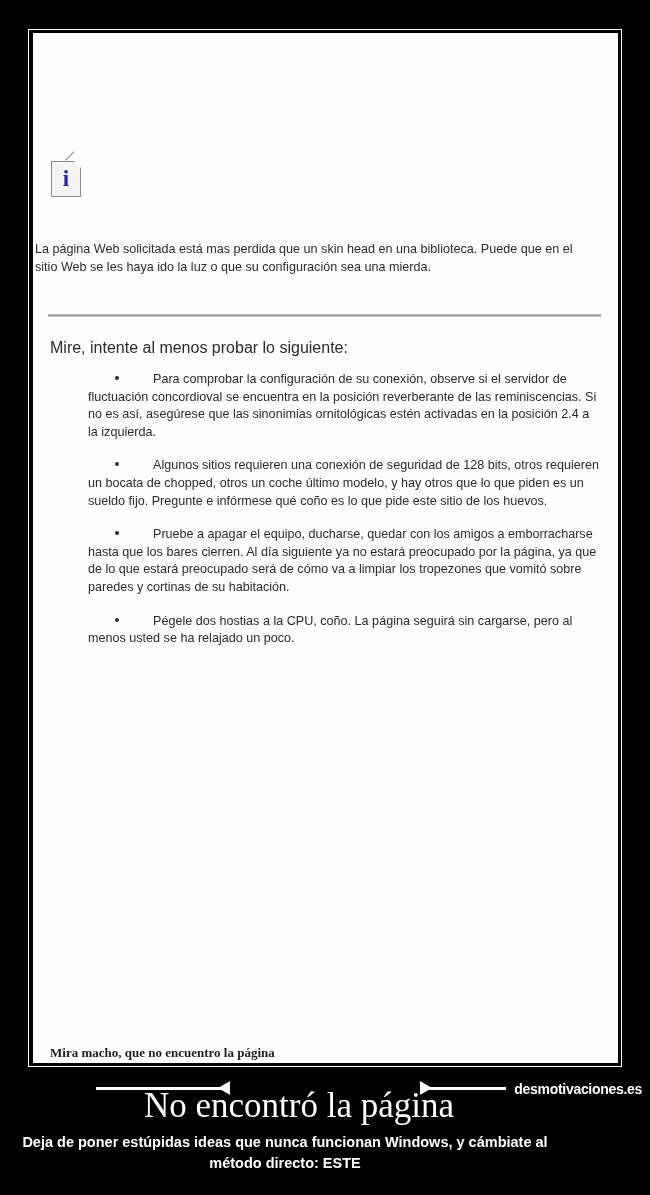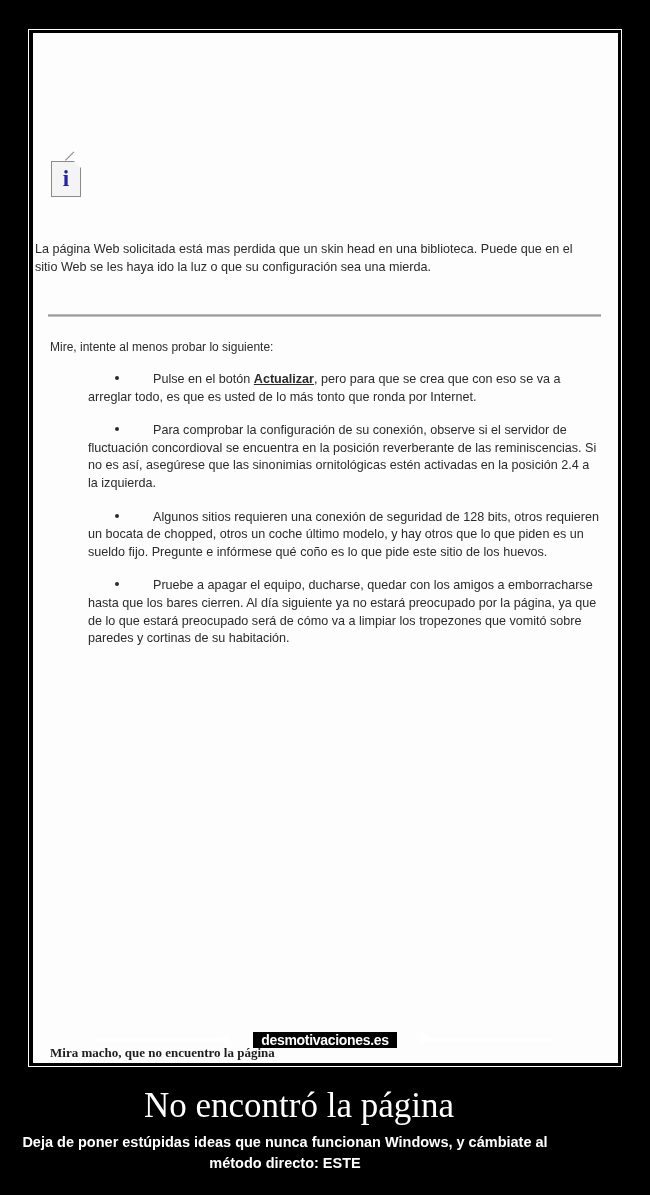--- a/index.html
+++ b/index.html
@@ -126,21 +126,21 @@
     top: 281px;
     width: 553px;
     height: 3px;
     background: linear-gradient(to bottom, #c9c9c9, #9a9a9a 50%, #d8d8d8);
   }
 
   .lead {
     position: absolute;
     left: 17px;
     top: 306px;
-    font-size: 12px;
+    font-size: 16px;
     line-height: 17.5px;
     color: #2b2b2b;
   }
 
   .bullets {
     position: absolute;
     left: 17px;
     top: 338px;
     width: 552px;
   }
@@ -177,26 +177,26 @@
     font-size: 13px;
     font-weight: bold;
     color: #1d1d1d;
     font-family: Liberation Serif, serif;
   }
 
   
   .watermark {
     position: absolute;
     left: 0;
-    top: 1028px;
+    top: 1077px;
     width: 650px;
     height: 24px;
     display: flex;
     align-items: center;
-    justify-content: center;
+    justify-content: flex-end;
   }
   .watermark .bar {
     position: absolute;
     top: 10px;
     height: 3px;
     background: #ffffff;
   }
   .watermark .bar.left  { left: 96px;  width: 126px; }
   .watermark .bar.right { right: 96px; width: 126px; }
   .watermark .wedge {
@@ -270,36 +270,36 @@
       </div>
     </div>
 
     <div class="intro">La página Web solicitada está mas perdida que un skin head en una biblioteca. Puede que en el sitio Web se les haya ido la luz o que su configuración sea una mierda.</div>
 
     <div class="divider"></div>
 
     <div class="lead">Mire, intente al menos probar lo siguiente:</div>
 
     <div class="bullets">
-        <div class="bullet">
-          <span class="dot"></span>
-          <span class="btext">Pulse en el botón <b>Actualizar</b>, pero para que se crea que con eso se va a arreglar todo, es que es usted de lo más tonto que ronda por Internet.</span>
-        </div>
         <div class="bullet">
           <span class="dot"></span>
           <span class="btext">Para comprobar la configuración de su conexión, observe si el servidor de fluctuación concordioval se encuentra en la posición reverberante de las reminiscencias. Si no es así, asegúrese que las sinonimias ornitológicas estén activadas en la posición 2.4 a la izquierda.</span>
         </div>
         <div class="bullet">
           <span class="dot"></span>
           <span class="btext">Algunos sitios requieren una conexión de seguridad de 128 bits, otros requieren un bocata de chopped, otros un coche último modelo, y hay otros que lo que piden es un sueldo fijo. Pregunte e infórmese qué coño es lo que pide este sitio de los huevos.</span>
         </div>
         <div class="bullet">
           <span class="dot"></span>
           <span class="btext">Pruebe a apagar el equipo, ducharse, quedar con los amigos a emborracharse hasta que los bares cierren. Al día siguiente ya no estará preocupado por la página, ya que de lo que estará preocupado será de cómo va a limpiar los tropezones que vomitó sobre paredes y cortinas de su habitación.</span>
         </div>
+        <div class="bullet">
+          <span class="dot"></span>
+          <span class="btext">Pégele dos hostias a la CPU, coño. La página seguirá sin cargarse, pero al menos usted se ha relajado un poco.</span>
+        </div>
       </div>
 
     <div class="closing">Mira macho, que no encuentro la página</div>
   </div>
 
   <div class="watermark">
     <span class="bar left"></span>
     <span class="bar right"></span>
     <span class="wedge l"></span>
     <span class="wedge r"></span>

